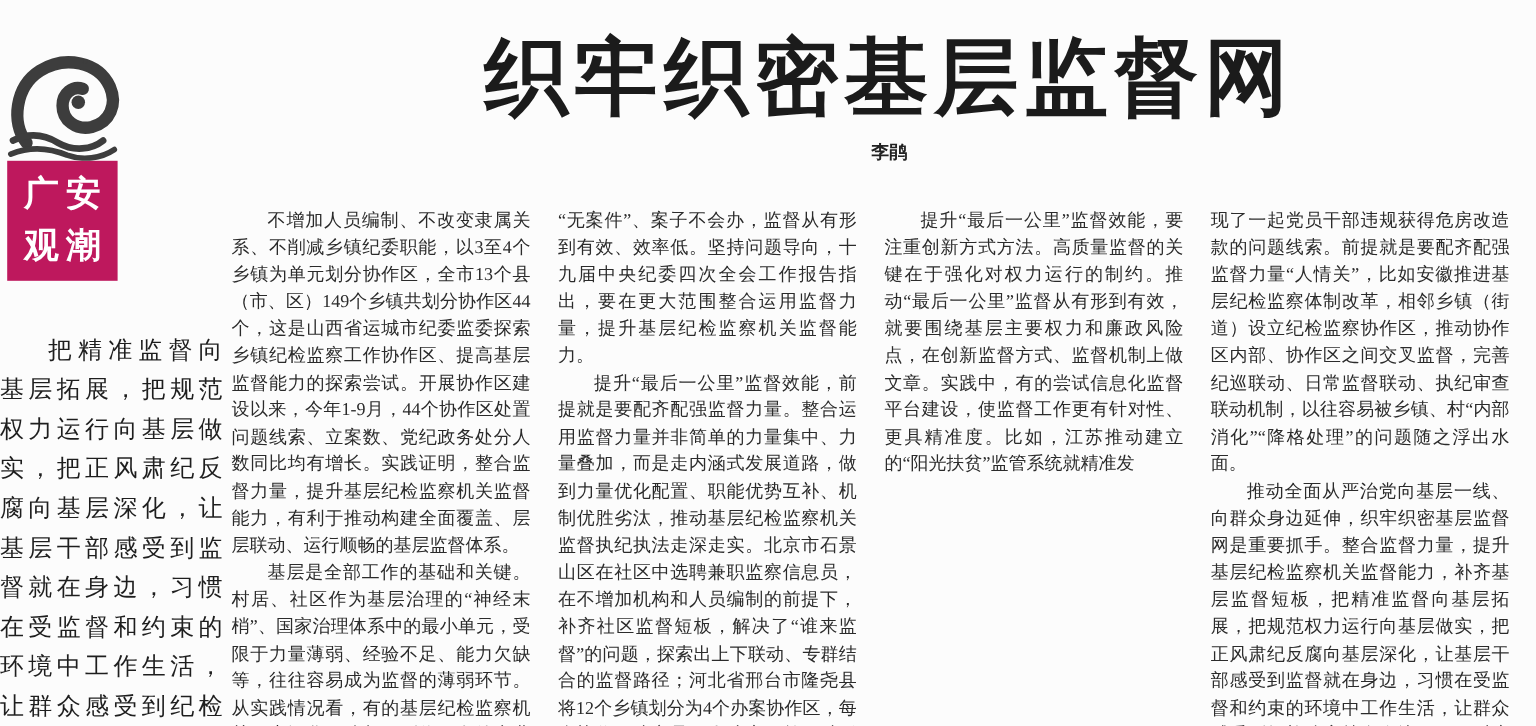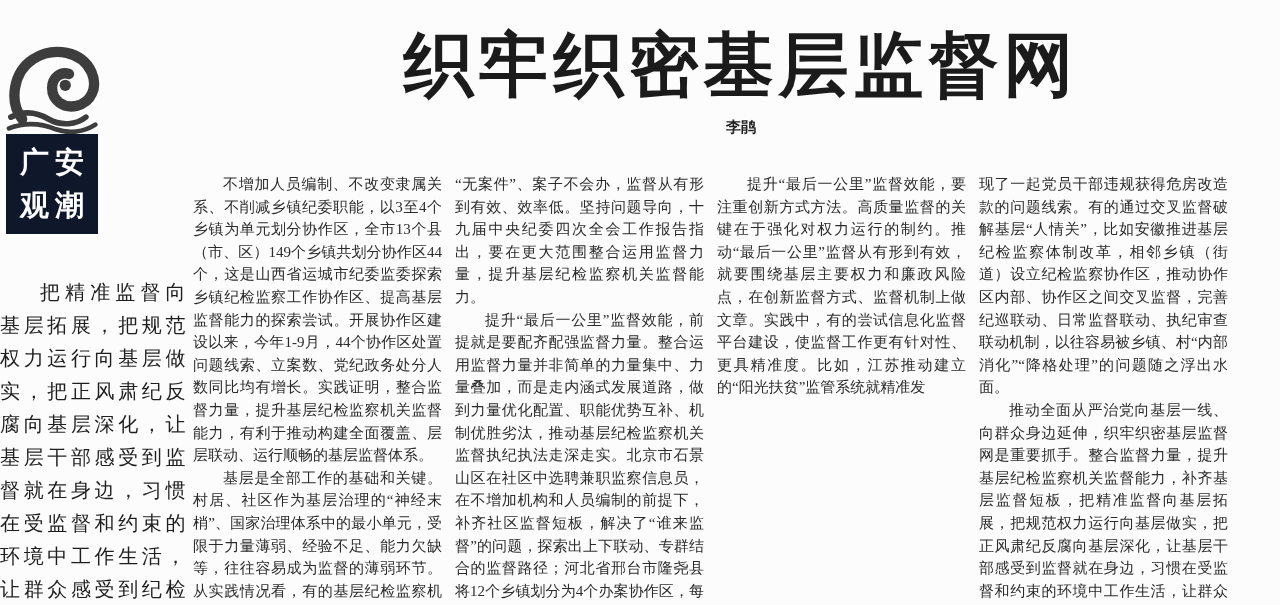--- a/index.html
+++ b/index.html
@@ -13,21 +13,21 @@
     font-family: "Liberation Serif", "DejaVu Serif", serif;
     color: #2b2b2b;
   }
 
   
   .left-rail { position: absolute; left: 0; top: 0; width: 187px; height: 605px; }
   .logo { position: absolute; left: 6px; top: 44px; width: 96px; }
   .wave-svg { display: block; width: 96px; height: 90px; }
   .logo-box {
     width: 92px; height: 100px;
-    background: #0f172a;
+    background: #be185d;
     color: #ffffff;
     display: flex; flex-direction: column;
     align-items: center; justify-content: center;
     font-weight: 700;
     font-size: 29px;
     line-height: 1.5;
     letter-spacing: 6px;
     padding-left: 6px; 
     font-family: "Liberation Serif", "DejaVu Serif", serif;
   }
@@ -65,21 +65,21 @@
     color: #222222;
     font-family: "Liberation Sans", "DejaVu Sans", sans-serif;
   }
 
   
   .columns {
     position: absolute;
     left: 193px; top: 173px;
     width: 1076px; height: 432px;
     display: flex;
-    gap: 13px;
+    gap: 23px;
     overflow: hidden;
   }
   .col {
     flex: none;
     width: 249px;
     font-size: 15px;
     line-height: 22.6px;
     text-align: justify;
     color: #2b2b2b;
   }
@@ -127,18 +127,18 @@
         <p class="body-p indent">基层是全部工作的基础和关键。村居、社区作为基层治理的“神经末梢”、国家治理体系中的最小单元，受限于力量薄弱、经验不足、能力欠缺等，往往容易成为监督的薄弱环节。从实践情况看，有的基层纪检监察机关职责泛化、监督不到位，有的专业基础薄弱、实务操作能力不强，有的长期</p>
       </div>
     <div class="col">
         <p class="body-p">“无案件”、案子不会办，监督从有形到有效、效率低。坚持问题导向，十九届中央纪委四次全会工作报告指出，要在更大范围整合运用监督力量，提升基层纪检监察机关监督能力。</p>
         <p class="body-p indent">提升“最后一公里”监督效能，前提就是要配齐配强监督力量。整合运用监督力量并非简单的力量集中、力量叠加，而是走内涵式发展道路，做到力量优化配置、职能优势互补、机制优胜劣汰，推动基层纪检监察机关监督执纪执法走深走实。北京市石景山区在社区中选聘兼职监察信息员，在不增加机构和人员编制的前提下，补齐社区监督短板，解决了“谁来监督”的问题，探索出上下联动、专群结合的监督路径；河北省邢台市隆尧县将12个乡镇划分为4个办案协作区，每个协作区建立骨干人才库，前三种形态案件均由协作区办理，确保群众反映问题得到快速解决。针对能力不足、经验欠缺等问题，石景</p>
       </div>
     <div class="col">
         <p class="body-p indent">提升“最后一公里”监督效能，要注重创新方式方法。高质量监督的关键在于强化对权力运行的制约。推动“最后一公里”监督从有形到有效，就要围绕基层主要权力和廉政风险点，在创新监督方式、监督机制上做文章。实践中，有的尝试信息化监督平台建设，使监督工作更有针对性、更具精准度。比如，江苏推动建立的“阳光扶贫”监管系统就精准发</p>
       </div>
     <div class="col">
-        <p class="body-p">现了一起党员干部违规获得危房改造款的问题线索。有的通过交叉监督破解基层“人情关”，比如安徽推进基层纪检监察体制改革，相邻乡镇（街道）设立纪检监察协作区，推动协作区内部、协作区之间交叉监督，完善纪巡联动、日常监督联动、执纪审查联动机制，以往容易被乡镇、村“内部消化”“降格处理”的问题随之浮出水面。</p>
+        <p class="body-p">现了一起党员干部违规获得危房改造款的问题线索。前提就是要配齐配强监督力量“人情关”，比如安徽推进基层纪检监察体制改革，相邻乡镇（街道）设立纪检监察协作区，推动协作区内部、协作区之间交叉监督，完善纪巡联动、日常监督联动、执纪审查联动机制，以往容易被乡镇、村“内部消化”“降格处理”的问题随之浮出水面。</p>
         <p class="body-p indent">推动全面从严治党向基层一线、向群众身边延伸，织牢织密基层监督网是重要抓手。整合监督力量，提升基层纪检监察机关监督能力，补齐基层监督短板，把精准监督向基层拓展，把规范权力运行向基层做实，把正风肃纪反腐向基层深化，让基层干部感受到监督就在身边，习惯在受监督和约束的环境中工作生活，让群众感受到纪检监察就在身边，正风反腐就在身边。</p>
       </div>
   </main>
 
 </div>
 
 </body></html>

